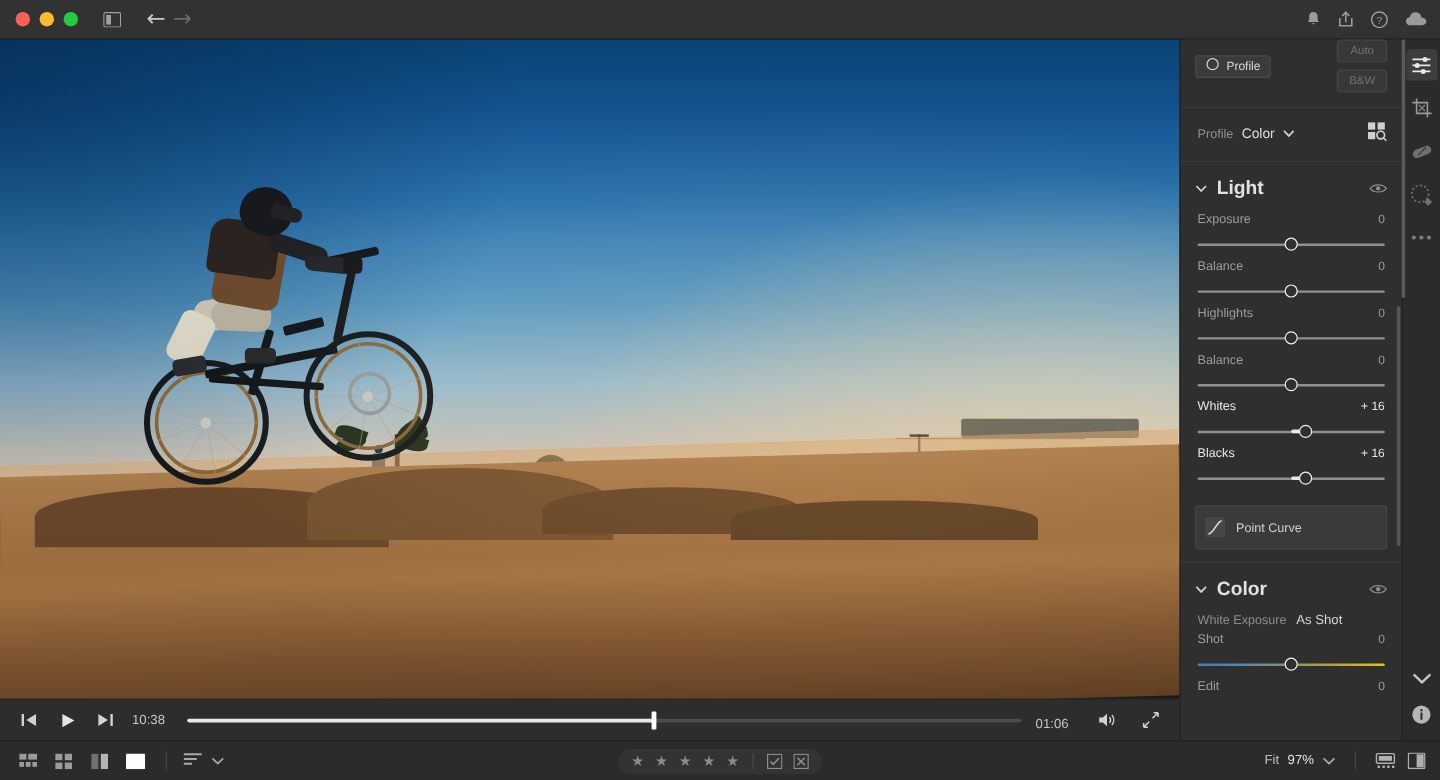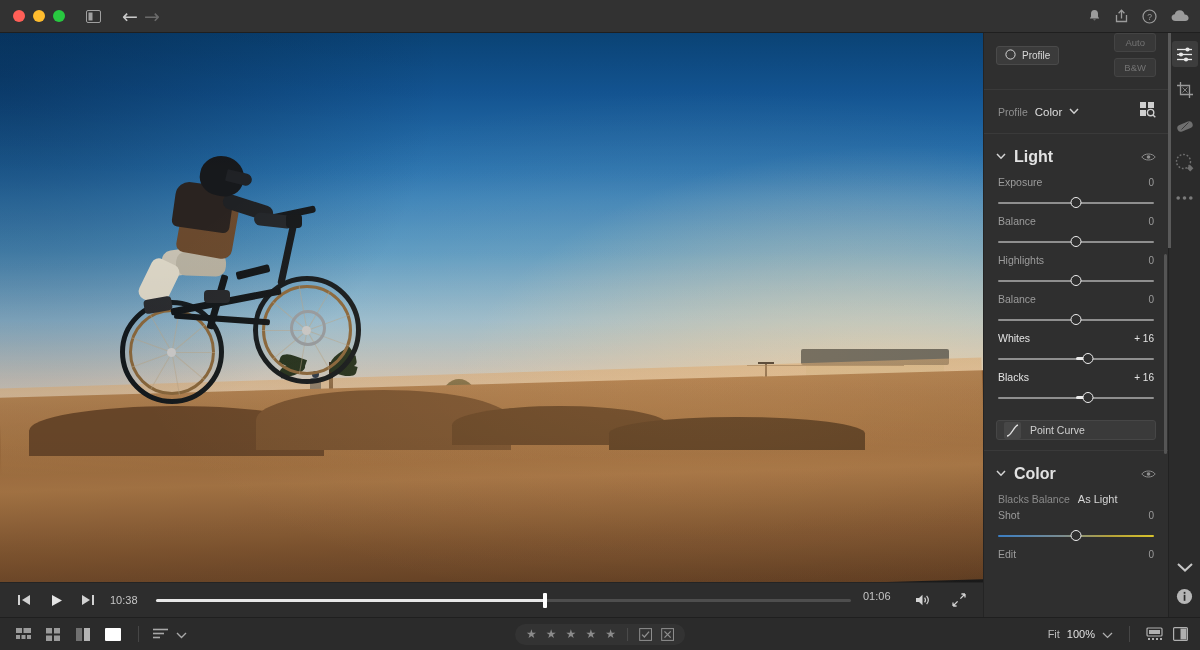--- a/index.html
+++ b/index.html
@@ -251,21 +251,21 @@
     display: flex; align-items: center;
     padding: 0 14px; gap: 12px;
     border-top: 1px solid #242424;
   }
   .vb-btn { color:#d2d2d2; display:flex; align-items:center; justify-content:center; width: 20px; height: 20px; }
   .vb-time { color:#c5c5c5; font-size: 11px; min-width: 34px; }
   .track-wrap { flex: 1; position: relative; height: 16px; display:flex; align-items:center; }
   .track { position:absolute; left:0; right:0; height: 3px; background:#4e4e4e; border-radius: 2px; }
   .track-played { position:absolute; left:0; height: 3px; background:#e7e7e7; border-radius: 2px; }
   .playhead { position:absolute; width: 4px; height: 15px; background:#ffffff; border-radius:1px; }
-  .vb-right { display:flex; align-items:flex-start; gap: 16px; }
+  .vb-right { display:flex; align-items:flex-end; gap: 16px; }
 
   
   .editpanel {
     width: 185px; min-width:185px;
     background: #2f2f2f;
     display: flex; flex-direction: column;
     border-left: 1px solid #242424;
     position: relative;
   }
   .ep-title {
@@ -331,21 +331,21 @@
   }
   .sl-knob {
     position:absolute; top: 0; width: 11px; height: 11px;
     border-radius:50%; border: 1.6px solid #efefef; background: #2f2f2f;
     transform: translateX(-50%);
   }
   .sl-track.temp { background: linear-gradient(to right,#3a7ec4 0%,#7c8c8e 42%,#b5a23a 72%,#d8c32b 100%); height:2px; }
 
   .pointcurve {
     margin: 10px 12px 4px;
-    height: 20px; background:#3a3a3a; border:1px solid #464646; border-radius:3px;
+    height: 37px; background:#3a3a3a; border:1px solid #464646; border-radius:3px;
     display:flex; align-items:center; gap: 9px; padding: 0 7px;
   }
   .pc-ico {
     width: 17px; height: 17px; background:#474747; border-radius:2px;
     display:flex; align-items:center; justify-content:center;
   }
   .pc-lbl { color:#cfcfcf; font-size: 10.5px; }
 
   .wb-row { padding: 0 14px 4px; display:flex; align-items:baseline; gap: 8px; }
   .wb-lbl { color:#8b8b8b; font-size: 10.5px; }
@@ -772,22 +772,22 @@
           </div>
           <span class="eye">
             <svg width="15" height="10" viewBox="0 0 15 10">
                 <path d="M0.8 5 C3.5 1 11.5 1 14.2 5 C11.5 9 3.5 9 0.8 5 Z" fill="none" stroke="#8d8d8d" stroke-width="1"></path>
                 <circle cx="7.5" cy="5" r="1.8" fill="#8d8d8d"></circle>
               </svg>
           </span>
         </div>
 
         <div class="wb-row">
-          <span class="wb-lbl">Blacks Balance</span>
-          <span class="wb-val">As Light</span>
+          <span class="wb-lbl">White Exposure</span>
+          <span class="wb-val">As Shot</span>
         </div>
 
         <div id="color-sliders">
             <div class="slider">
               <div class="sl-top">
                 <span class="sl-name">Shot</span>
                 <span class="sl-val">0</span>
               </div>
               <div class="sl-track-wrap">
                 <div class="sl-track temp"></div>
@@ -932,21 +932,21 @@
         <svg width="13" height="13" viewBox="0 0 13 13">
             <rect x="0.6" y="0.6" width="11.8" height="11.8" fill="none" stroke="#8f8f8f" stroke-width="1"></rect>
             <path d="M3.4 3.4 L9.6 9.6 M9.6 3.4 L3.4 9.6" stroke="#8f8f8f" stroke-width="1.3"></path>
           </svg>
       </span>
     </div>
 
     <div class="sb-right">
       <div class="fit-grp">
         <span class="fit-lbl">Fit</span>
-        <span class="fit-val">100%</span>
+        <span class="fit-val">97%</span>
         <span>
           <svg width="11" height="7" viewBox="0 0 11 7">
               <path d="M1 1 L5.5 5.4 L10 1" fill="none" stroke="#b0b0b0" stroke-width="1.3"></path>
             </svg>
         </span>
       </div>
       <div class="vdiv"></div>
       <span class="sb-ico">
         <svg width="17" height="14" viewBox="0 0 17 14">
           <rect x="1" y="1" width="15" height="8" rx="1" fill="none" stroke="#b0b0b0" stroke-width="1.2"></rect>

